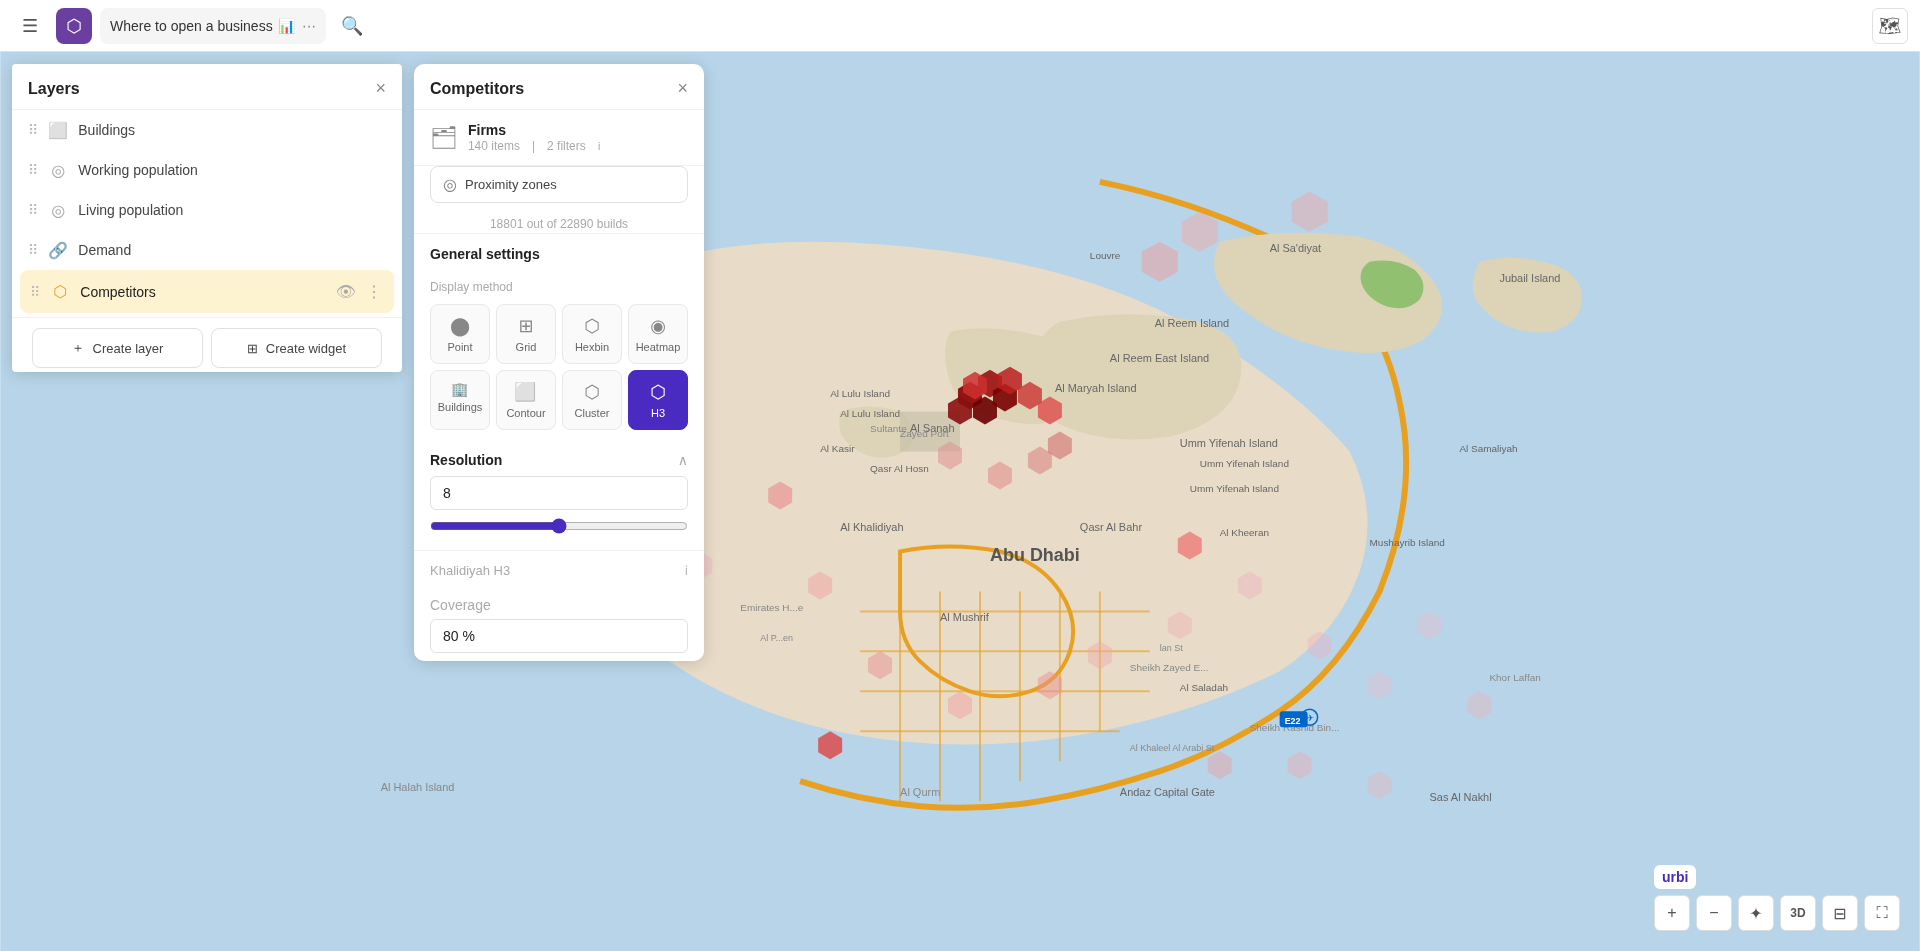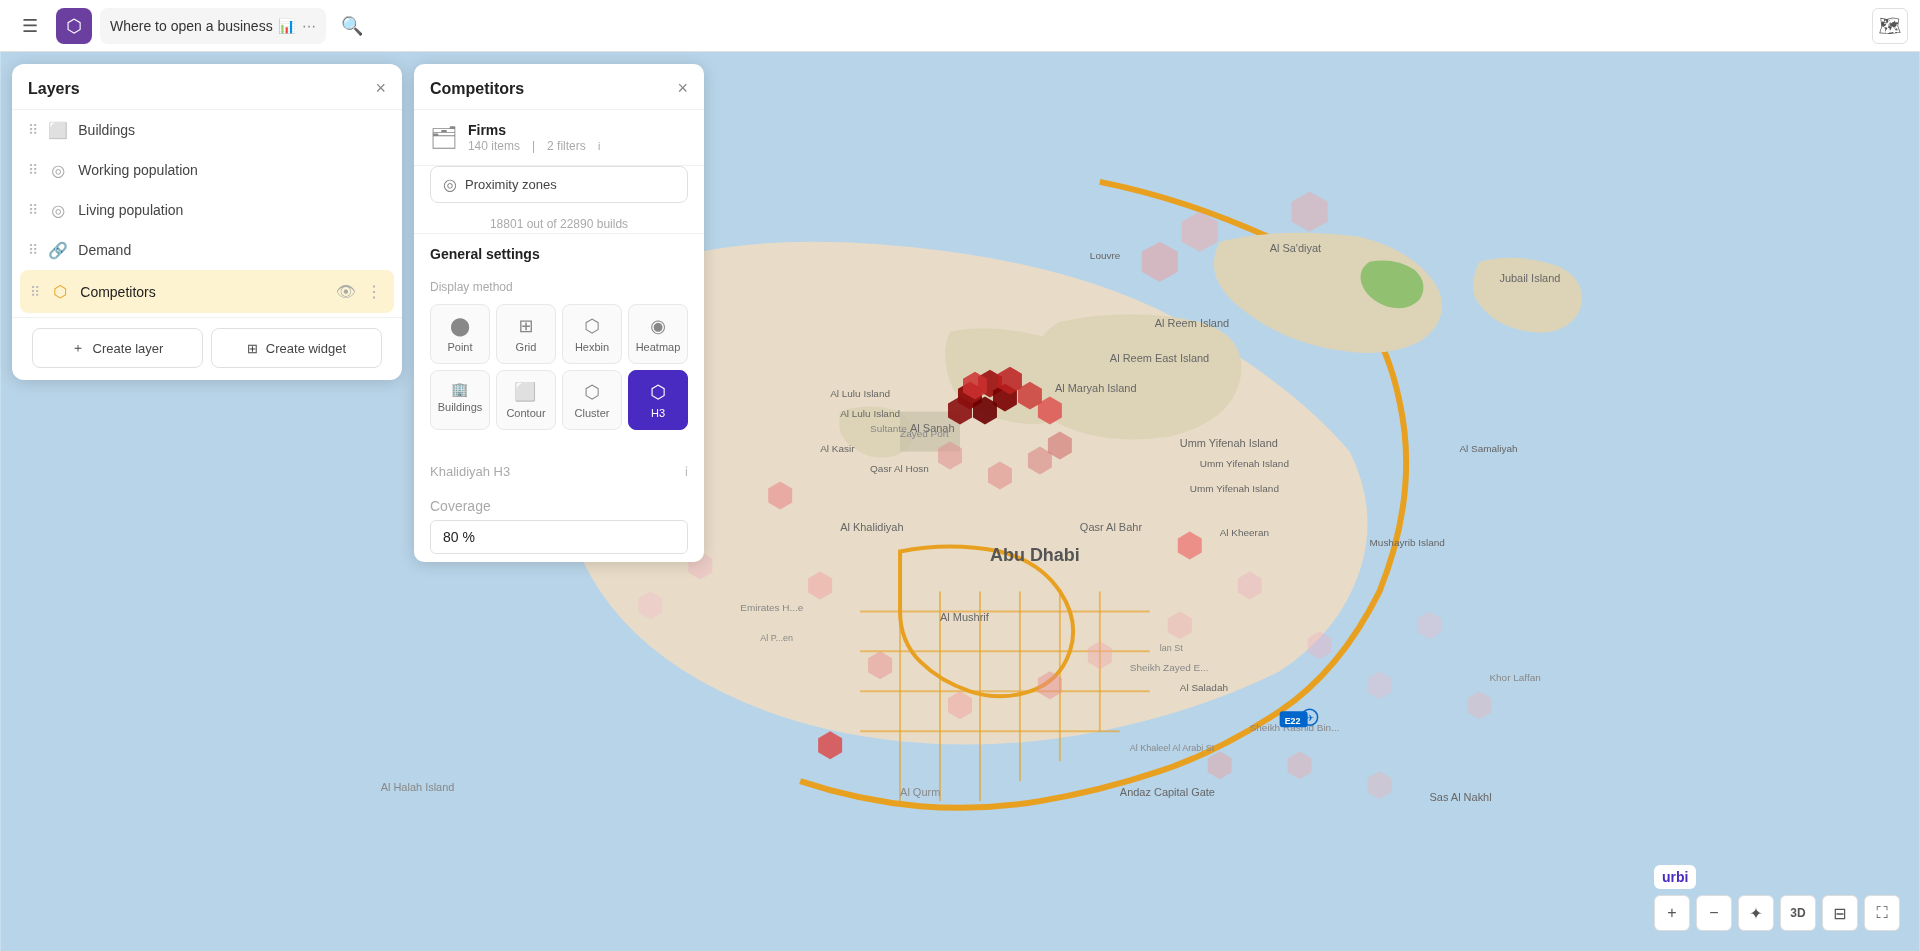--- a/index.html
+++ b/index.html
@@ -37,22 +37,22 @@
       position: absolute; top: 52px; left: 0; right: 0; bottom: 0;
       background: #c8dff0; overflow: hidden;
     }
 
     
     .map-svg { position: absolute; top: 0; left: 0; width: 100%; height: 100%; }
 
     
     .layers-panel {
       position: absolute; top: 64px; left: 12px; width: 390px;
-      background: #fff; border-radius: 12px; box-shadow: 0 2px 16px rgba(0,0,0,0.15);
-      z-index: 50; padding-bottom: 8px;
+      background: #fff; border-radius: 4px; box-shadow: 0 2px 16px rgba(0,0,0,0.15);
+      z-index: 50; 
     }
     .panel-header {
       display: flex; align-items: center; justify-content: space-between;
       padding: 14px 16px 10px; border-bottom: 1px solid #f0f0f0;
     }
     .panel-title { font-size: 16px; font-weight: 600; color: #222; }
     .panel-close { background: none; border: none; cursor: pointer; font-size: 18px; color: #888; }
 
     .layer-item {
       display: flex; align-items: center; gap: 10px; padding: 10px 16px;
@@ -433,20 +433,28 @@
         <span class="display-icon">⬡</span>
         <span class="display-label">Cluster</span>
       </div>
       <div class="display-item active">
         <span class="display-icon">⬡</span>
         <span class="display-label">H3</span>
       </div>
     </div>
   </div>
 
+  <div class="resolution-section">
+    <div class="resolution-header">
+      <span class="resolution-title">Resolution</span>
+      <button class="resolution-collapse">∧</button>
+    </div>
+    <div class="resolution-value">8</div>
+    <input type="range" class="resolution-slider" min="1" max="15" value="8" style="">
+  </div>
 
   <div class="resolution-h3-row">
     <span class="resolution-h3-label">Khalidiyah H3</span>
     <span class="info-icon-sm">ℹ</span>
   </div>
 
   <div class="coverage-row">
     <div class="coverage-label">Coverage</div>
     <div class="coverage-value">80 %</div>
   </div>

